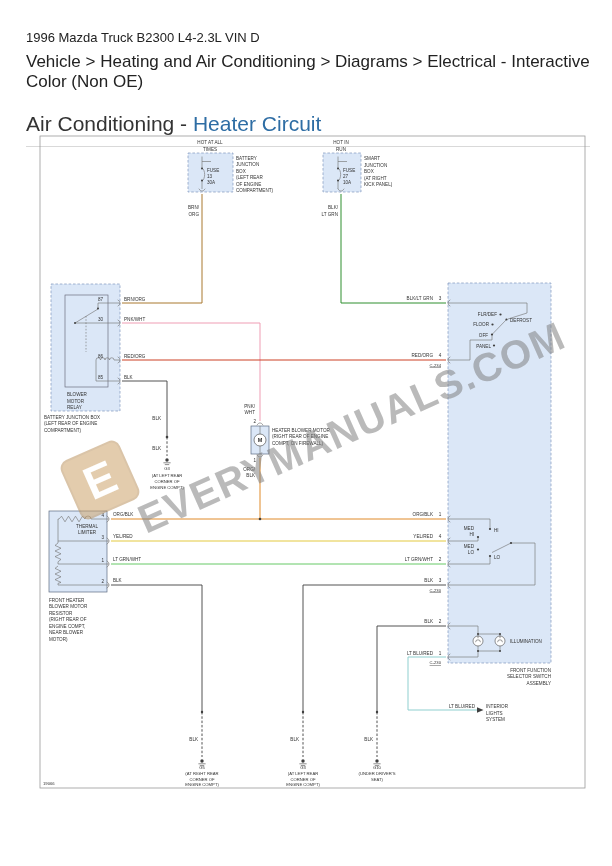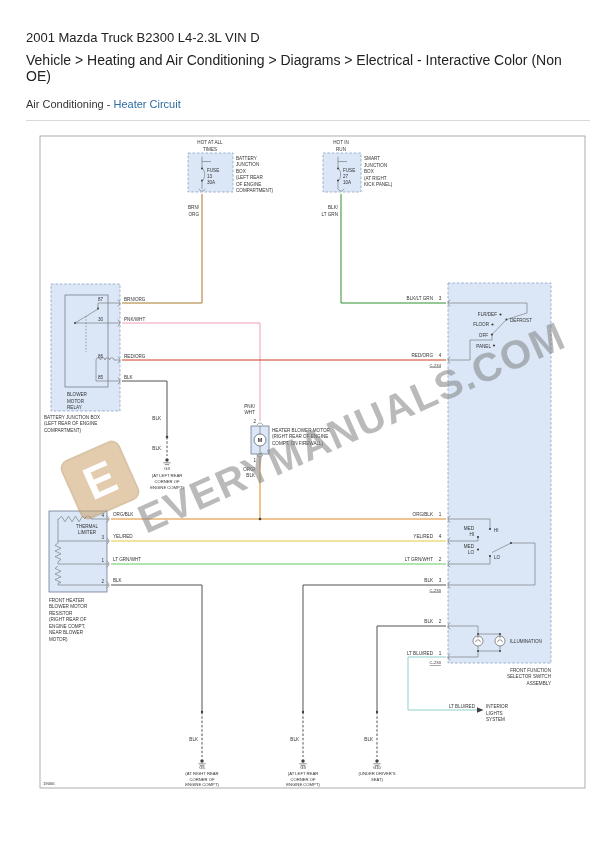--- a/index.html
+++ b/index.html
@@ -1,41 +1,41 @@
 <!DOCTYPE html>
 <html><head>
 <meta charset="utf-8">
 <style>
   html,body{margin:0;padding:0;background:#fff;}
   body{width:612px;height:866px;position:relative;font-family:"Liberation Sans",sans-serif;color:#1a1a1a;overflow:hidden;}
   .header{position:absolute;left:26px;top:30px;right:22px;}
   .vtitle{font-size:13px;margin-bottom:7px;color:#222;}
-  .crumb{font-size:14px;margin-bottom:14px;color:#222;}
-  .section{font-size:11px;margin-bottom:10px;color:#333;}
+  .crumb{font-size:17px;margin-bottom:20px;color:#222;}
+  .section{font-size:21px;margin-bottom:10px;color:#333;}
   .section .lnk{color:#2e6da4;}
   .divider{border:none;border-top:1px solid #d9d9d9;margin:0 0 11px 0;}
   .pageind{font-size:11.5px;font-weight:bold;color:#333;}
   svg{position:absolute;left:0;top:0;}
   text{font-family:"Liberation Sans",sans-serif;font-size:4.6px;fill:#333;}
   .tc{text-anchor:middle;} .te{text-anchor:end;}
   .sm{font-size:4.2px;}
   .conn{font-size:4.2px;text-decoration:underline;}
   .gray{stroke:#777;stroke-width:.65;fill:none;}
   .bluebox{fill:#dbe7f7;stroke:#8096bc;stroke-width:.7;stroke-dasharray:2.6 1.8;}
   .solidbox{fill:#dbe7f7;stroke:#5d6b80;stroke-width:.7;}
   .frame{fill:none;stroke:#999;stroke-width:.8;}
   .dot{fill:#3f3f3f;}
   .wm{opacity:.52;}
   .wmtext{font-size:40px;font-weight:bold;fill:#7d7d7d;letter-spacing:1.5px;}
 </style>
 </head>
 <body>
 
 <div class="header">
-  <div class="vtitle">2001 Mazda Truck B2300 L4-2.3L VIN D</div>
+  <div class="vtitle">1996 Mazda Truck B2300 L4-2.3L VIN D</div>
   <div class="crumb">Vehicle &gt; Heating and Air Conditioning &gt; Diagrams &gt; Electrical - Interactive Color (Non OE)</div>
   <div class="section">
     <span>Air Conditioning</span>
     <span>- </span><span class="lnk">Heater Circuit</span>
   </div>
   <hr class="divider">
 </div>
 
 <svg width="612" height="866" viewBox="0 0 612 866">
   <defs>

